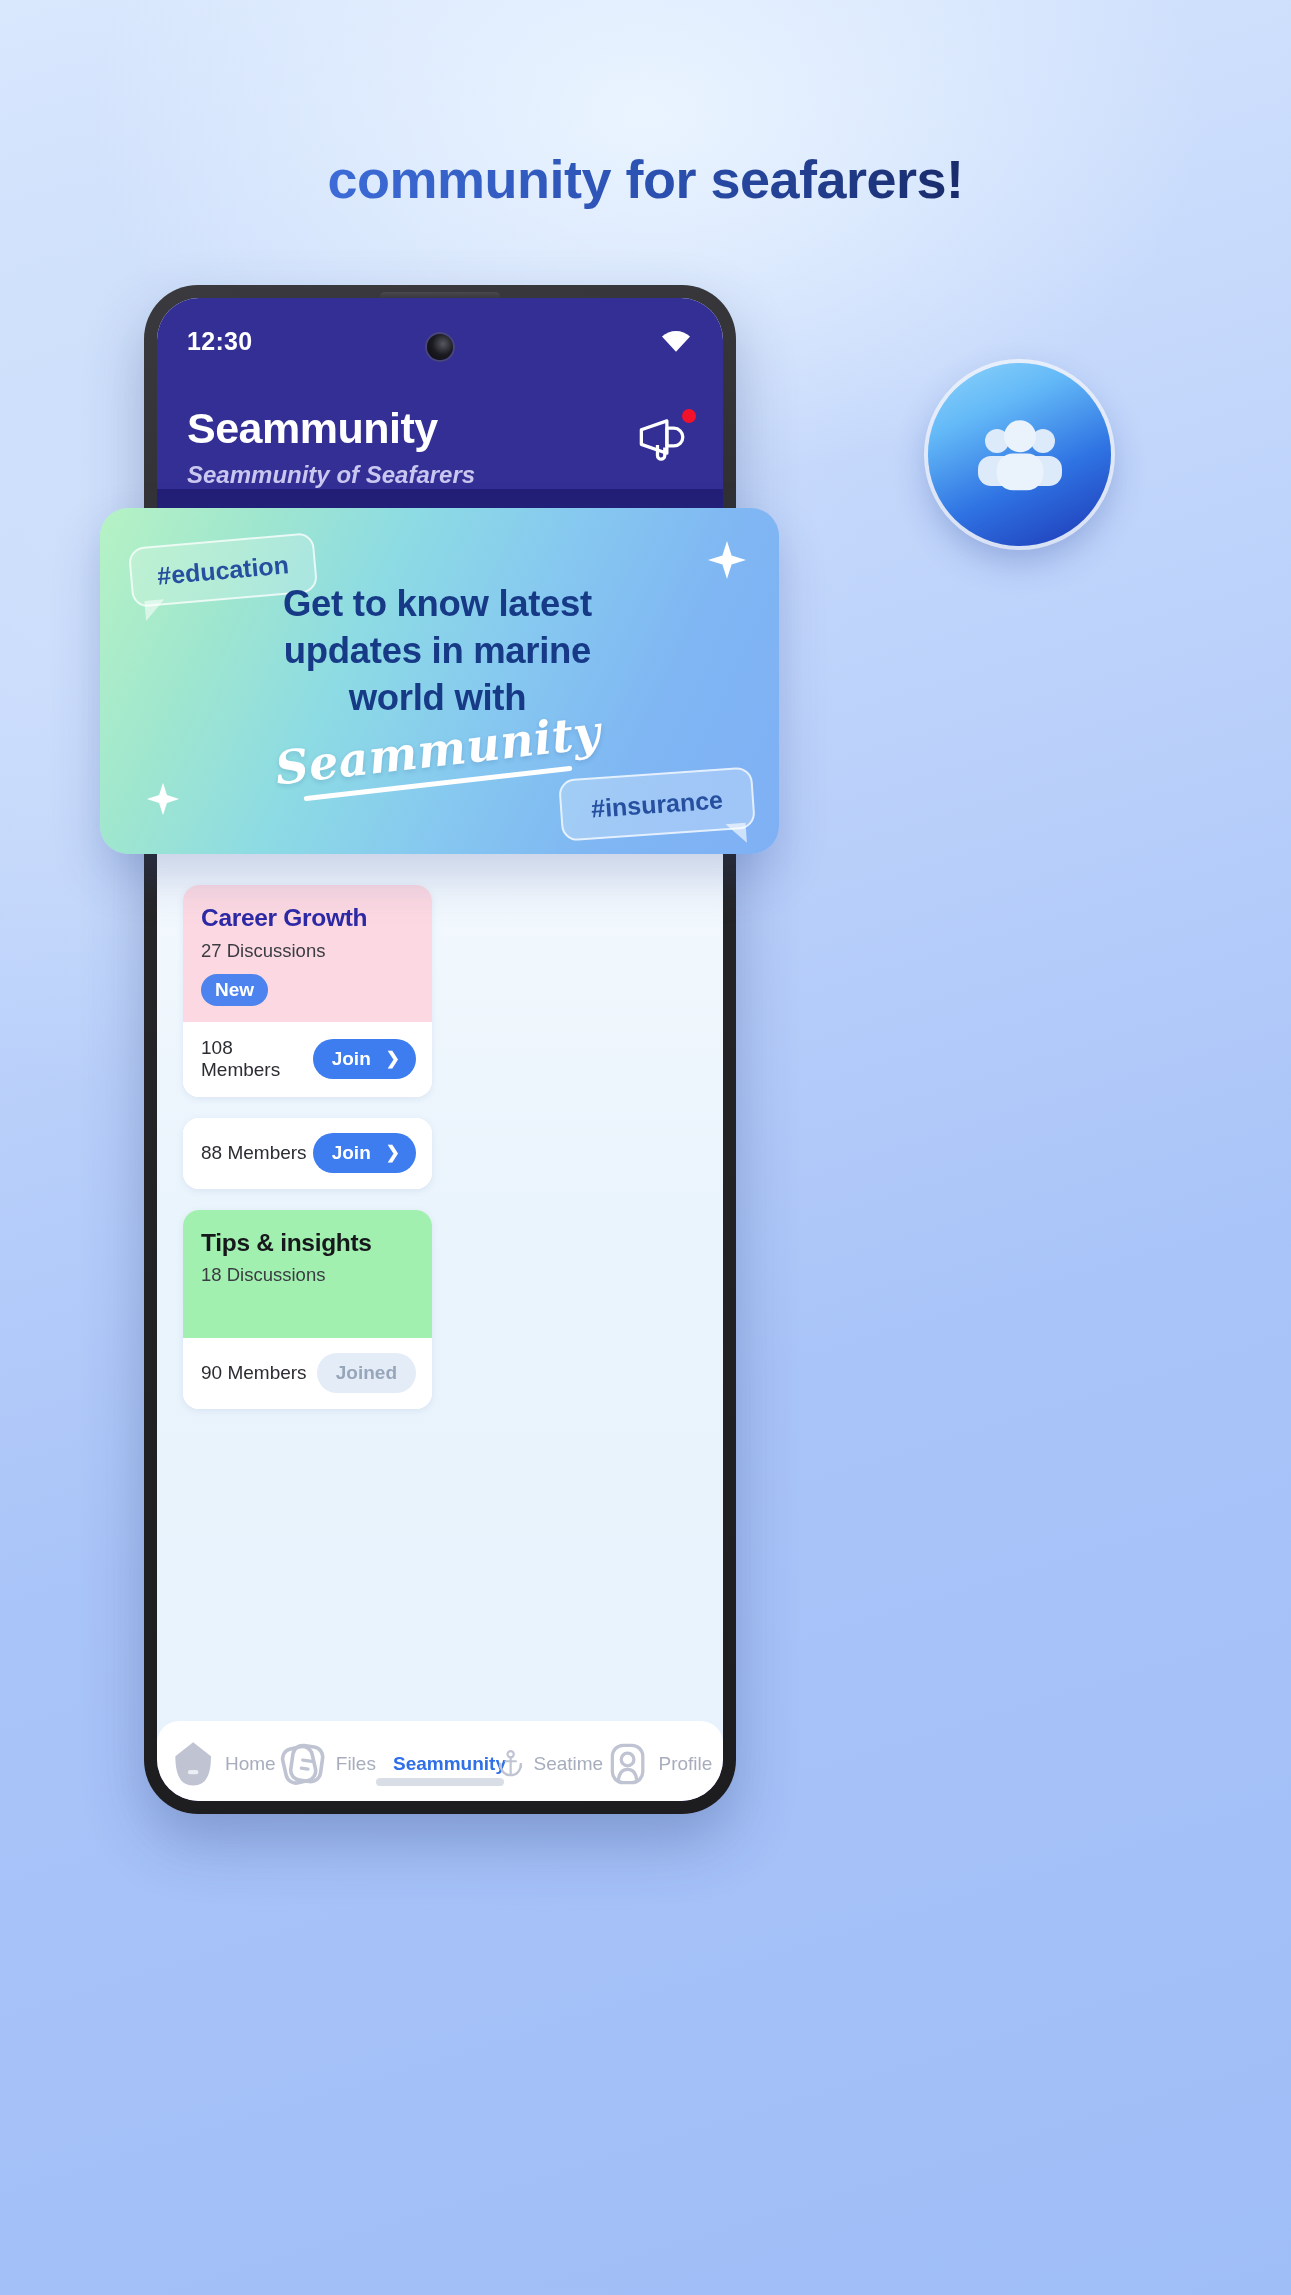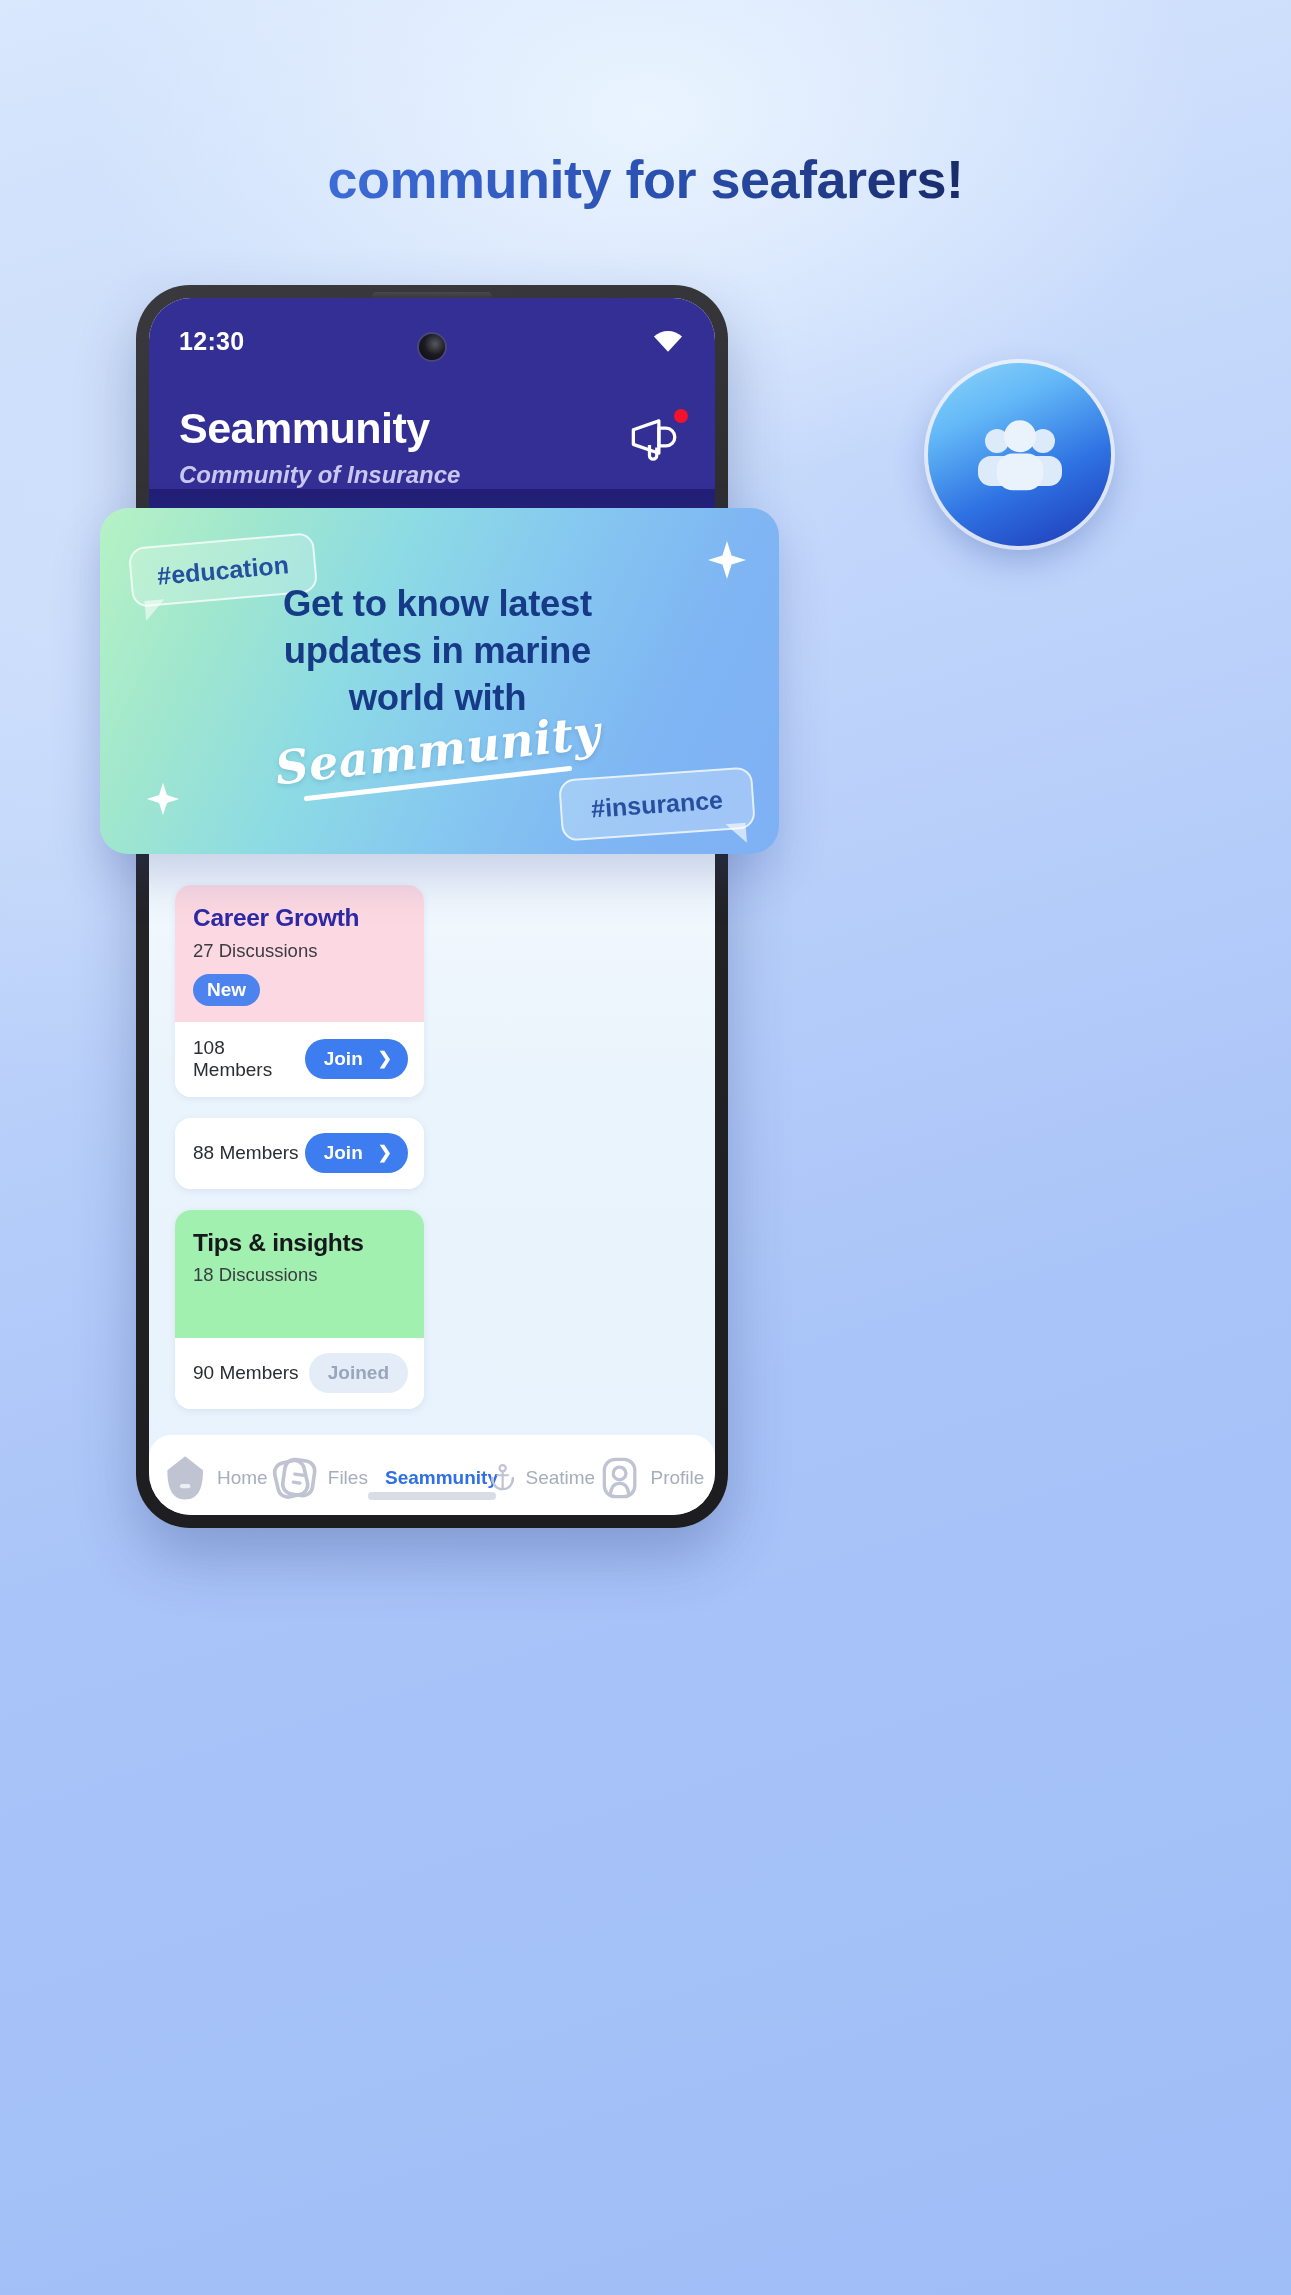--- a/index.html
+++ b/index.html
@@ -25,22 +25,22 @@
   }
   .headline .ln {
     display:block;
     background:linear-gradient(95deg,#5b8cf0 0%,#3f6fdd 22%,#2a4fae 52%,#16255f 78%,#0d1442 100%);
     -webkit-background-clip:text; background-clip:text;
     -webkit-text-fill-color:transparent; color:transparent;
   }
 
   
   .phone {
-    position:absolute; left:136px; top:285px;
-    width:592px; height:1243px;
+    position:absolute; left:144px; top:285px;
+    width:592px; height:1529px;
     background:linear-gradient(170deg,#3a3a3e 0%,#252528 40%,#1d1d20 100%);
     border-radius:54px;
     padding:13px;
     box-shadow:0 28px 60px rgba(40,60,120,.30);
   }
   .speaker {
     position:absolute; left:50%; top:7px; transform:translateX(-50%);
     width:120px; height:9px; border-radius:6px;
     background:linear-gradient(180deg,#4a4a50,#303036);
     opacity:.85;
@@ -235,21 +235,21 @@
         <div class="clock">12:30</div>
         <div class="camhole"></div>
         <svg class="wifi" viewBox="0 0 24 20">
           <path d="M12 18.2 L1.2 6.6 C4.2 3.9 7.9 2.4 12 2.4 C16.1 2.4 19.8 3.9 22.8 6.6 Z" fill="#ffffff"></path>
         </svg>
       </div>
 
       <div class="hdrRow">
         <div>
           <div class="appTitle">Seammunity</div>
-          <div class="appSub">Community of Insurance</div>
+          <div class="appSub">Seammunity of Seafarers</div>
         </div>
         <div class="megaWrap">
           <svg width="58" height="48" viewBox="0 0 30 25">
             <path d="M3.2 8.2 L16.5 3.6 L16.5 20.4 L3.2 15.8 Z" fill="none" stroke="#fff" stroke-width="1.7" stroke-linejoin="round"></path>
             <path d="M16.5 7.4 H20.2 A4.6 4.6 0 0 1 20.2 16.6 H16.5 Z" fill="none" stroke="#fff" stroke-width="1.7" stroke-linejoin="round"></path>
             <path d="M11.6 16.2 L11.6 21.6 A1.9 1.9 0 0 0 15.4 21.6 L15.4 17.5" fill="none" stroke="#fff" stroke-width="1.7" stroke-linejoin="round"></path>
           </svg>
           <div class="megaDot"></div>
         </div>
       </div>

